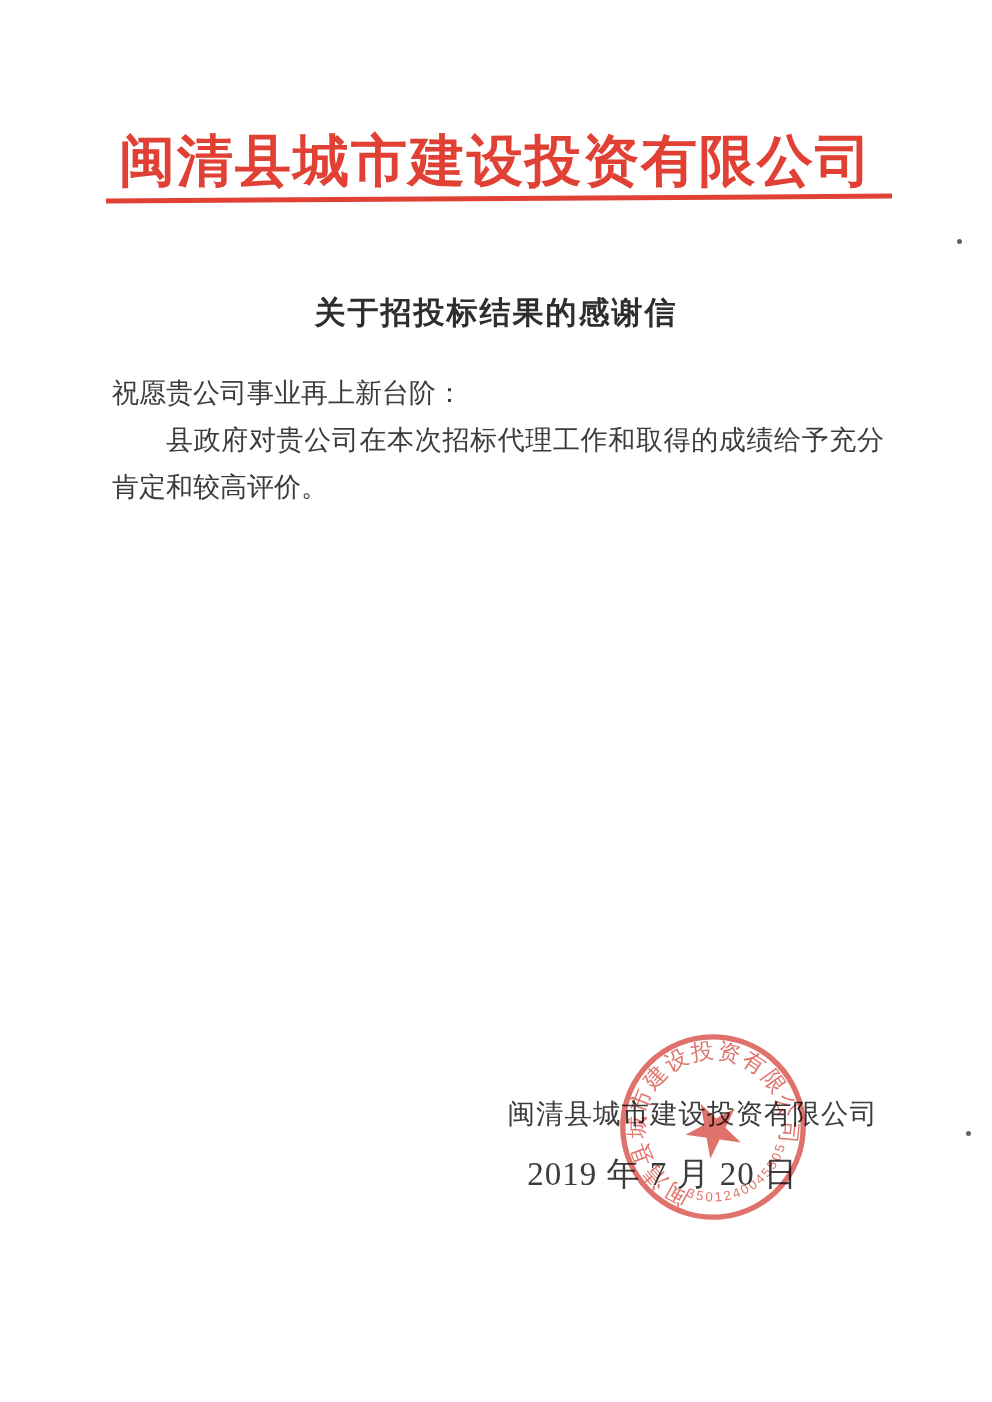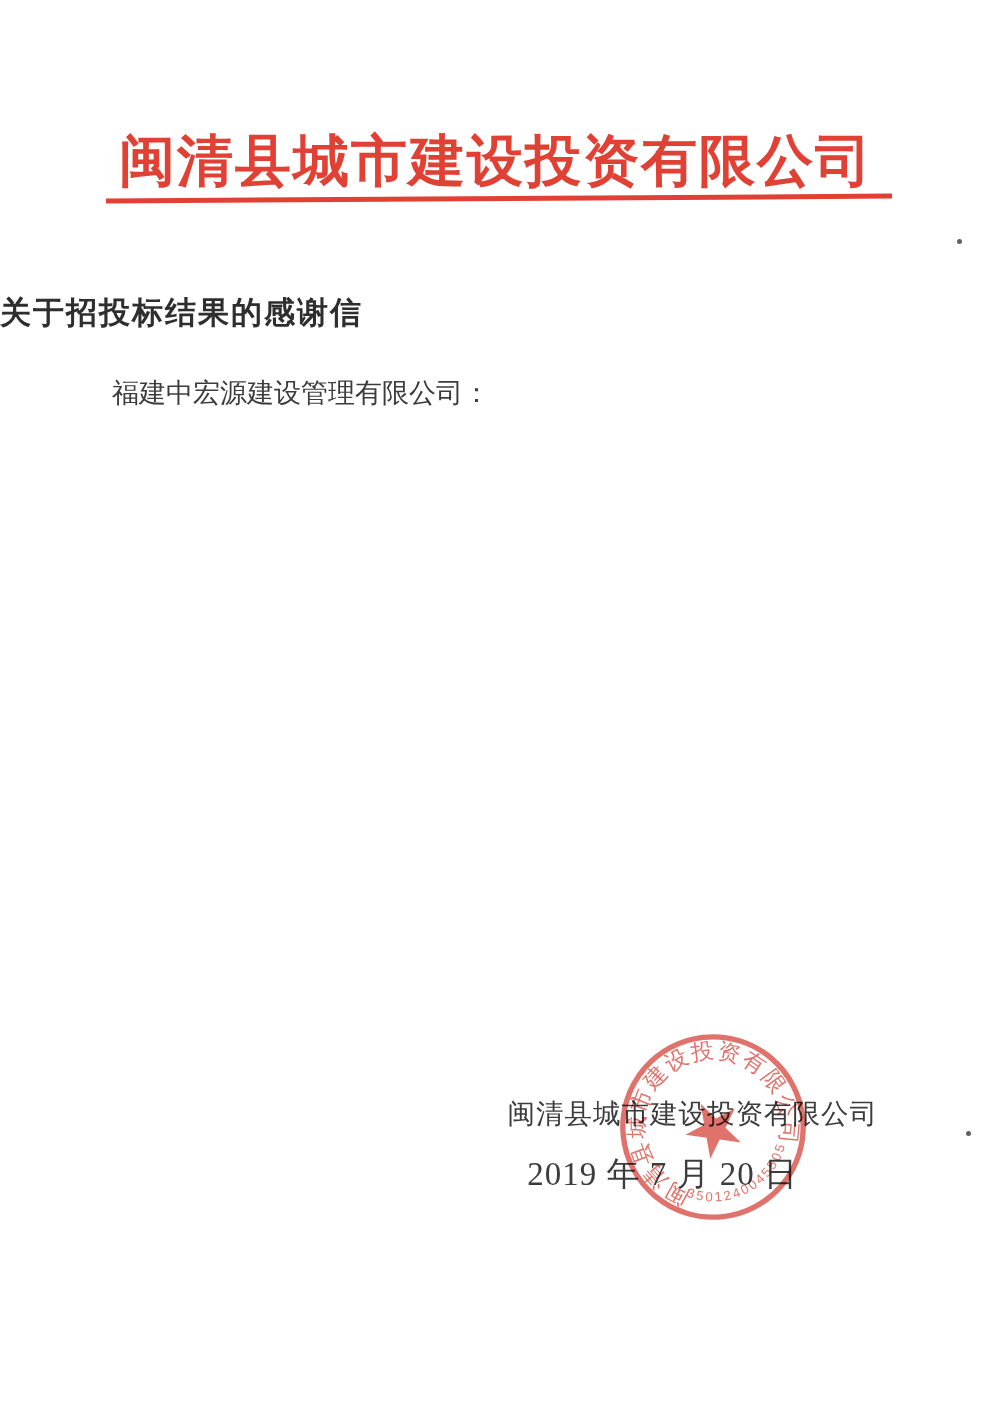--- a/index.html
+++ b/index.html
@@ -32,20 +32,21 @@
     width: 786px;
     height: 5px;
     background: var(--letterhead-red, #e04134);
     transform: rotate(-0.35deg);
   }
   .letter-title {
     position: absolute;
     top: 292px;
     left: 0;
     width: 100%;
+    text-align: center;
     font-family: "Liberation Sans", sans-serif;
     font-size: 31px;
     font-weight: 600;
     letter-spacing: 2px;
     color: #2e2e2e;
     white-space: nowrap;
   }
   .letter-body {
     position: absolute;
     top: 370px;
@@ -122,21 +123,22 @@
 
 <div class="page">
 
   <div class="letterhead-title">闽清县城市建设投资有限公司</div>
 
   <div class="letterhead-rule"></div>
 
   <div class="letter-title">关于招投标结果的感谢信</div>
 
   <div class="letter-body">
-    <p class="para greeting">福建中宏源建设管理有限公司：</p>
+    <p class="para greeting">祝愿贵公司事业再上新台阶：</p>
+    <p class="para indent">县政府对贵公司在本次招标代理工作和取得的成绩给予充分肯定和较高评价。</p>
   </div>
 
   <div class="signature-line">闽清县城市建设投资有限公司</div>
 
   <div class="date-line">2019 年 7 月 20 日</div>
 
   <svg class="company-seal" viewBox="0 0 200 200" xmlns="http://www.w3.org/2000/svg">
     <defs>
       <path id="sealRingPath" d="M 50.5 149.5 A 70 70 0 1 1 149.5 149.5" fill="none"></path>
       <path id="sealCodePath" d="M 34.2 138 A 76 76 0 0 0 165.8 138" fill="none"></path>

